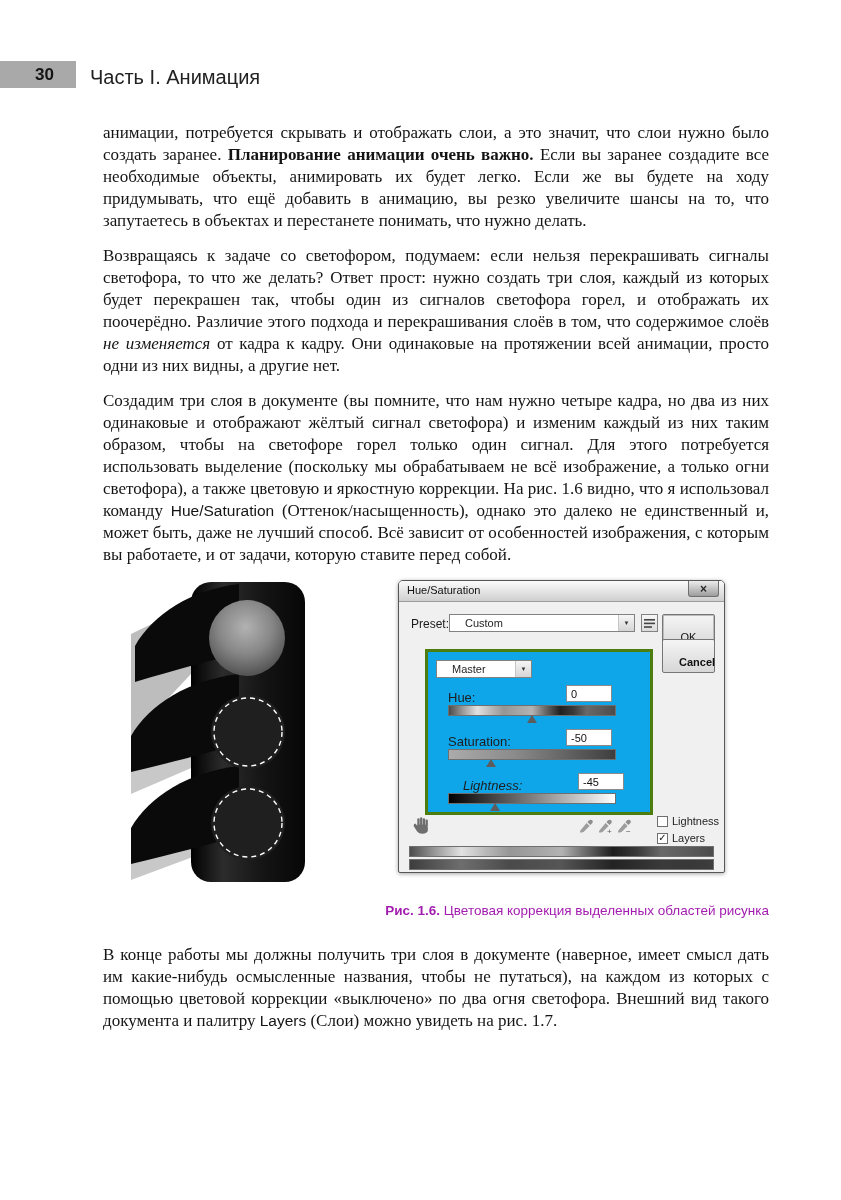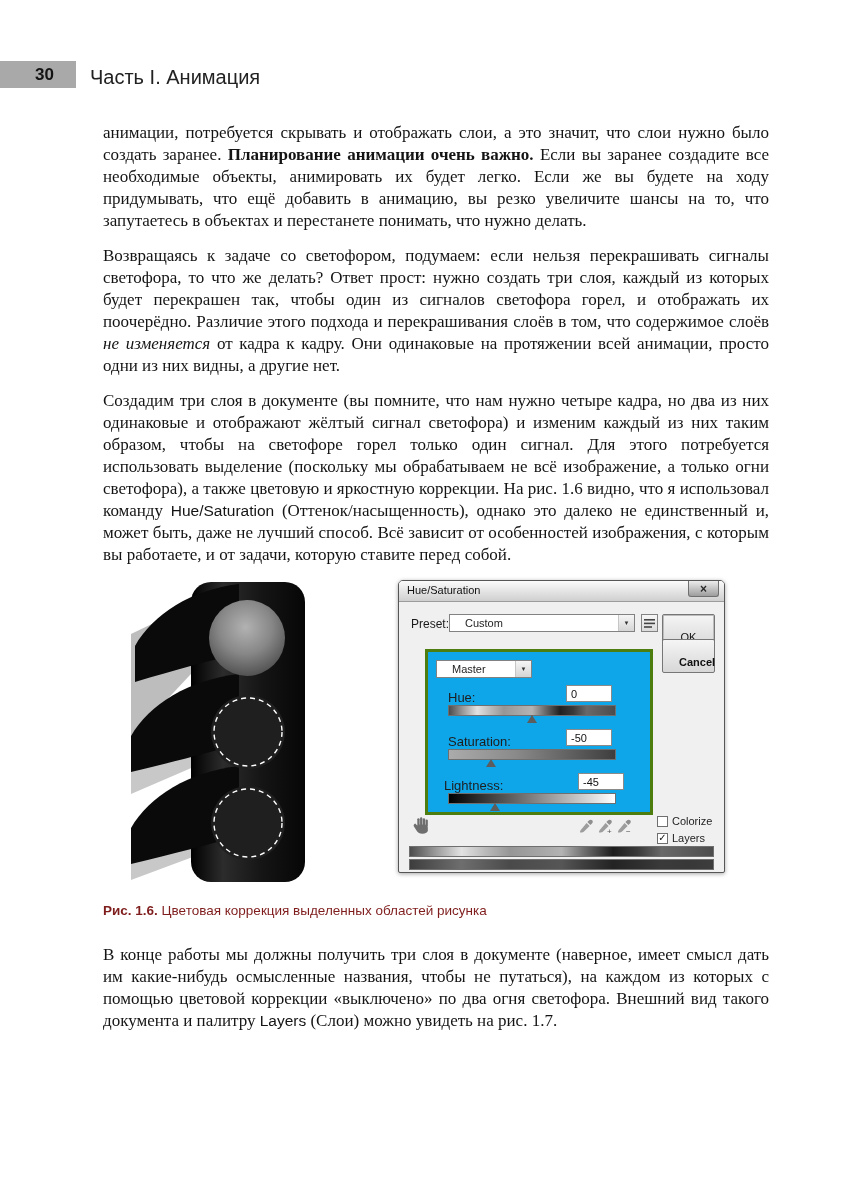--- a/index.html
+++ b/index.html
@@ -22,21 +22,21 @@
   .content { position: absolute; top: 122px; left: 90px; width: 666px; margin-left: 13px; }
   .content p {
     font-size: 17px; line-height: 22px; text-align: justify; color: #141414;
     margin: 0 0 13px 0; hyphens: auto;
   }
   .ui-term { font-family: "Liberation Sans", sans-serif; font-size: 15.5px; }
 
   
   .figure { margin: 14px 0 26px 0; }
   .figure-row { display: flex; gap: 26px; align-items: flex-start; margin-left: 24px; }
-  .caption { display: block; text-align: left; font-family: "Liberation Sans", sans-serif; font-size: 13.5px; color: #7f1d1d; margin-top: 18px; }
+  .caption { display: block; text-align: right; font-family: "Liberation Sans", sans-serif; font-size: 13.5px; color: #a21caf; margin-top: 18px; }
   .cap-label { font-weight: bold; }
 
   .traffic-light { width: 245px; height: 305px; flex-shrink: 0; }
 
   
   .ps-dialog {
     position: relative; width: 327px; height: 293px; flex-shrink: 0;
     border: 1px solid #565656; border-radius: 5px 5px 2px 2px; background: #f0f0f0;
     box-shadow: 0 1px 4px rgba(0,0,0,.35);
     font-family: "Liberation Sans", sans-serif; font-size: 11px; color: #1e1e1e;
@@ -69,21 +69,21 @@
     font-family: "Liberation Sans", sans-serif; font-size: 11px; color: #111; cursor: pointer; padding: 16px; box-sizing: border-box;
   }
   .ok-btn { top: 12px; box-shadow: inset 0 0 0 1px #bcbcbc; }
   .cancel-btn { top: 37px; font-weight: bold; }
 
   .groupbox { position: absolute; left: 26px; top: 47px; width: 228px; height: 166px; border: 3px solid #4d7c0f; background: #0ea5e9; box-sizing: border-box; }
 
   .gb-lbl { position: absolute; font-size: 13px; }
   .hue-lbl { left: 20px; top: 38px; }
   .sat-lbl { left: 20px; top: 82px; }
-  .light-lbl { left: 16px; top: 126px; }
+  .light-lbl { left: 35px; top: 126px; font-style: italic; }
 
   .val-input {
     position: absolute; width: 46px; height: 17px; border: 1px solid #8a8a8a; background: #fff;
     font-family: "Liberation Sans", sans-serif; font-size: 11px; color: #111; padding: 0 4px; box-sizing: border-box;
   }
   .hue-input { left: 138px; top: 33px; }
   .sat-input { left: 138px; top: 77px; }
   .light-input { left: 150px; top: 121px; }
 
   .slider { position: absolute; left: 20px; width: 168px; height: 11px; border: 1px solid #6f6f6f; box-sizing: border-box; cursor: pointer; }
@@ -249,21 +249,21 @@
                 <path fill="#8f8f8f" d="M10.2,1.3 C11,0.5 12.4,0.5 13.2,1.3 C14,2.1 14,3.5 13.2,4.3 L11.4,6.1 L8.4,3.1 Z"></path>
                 <path fill="#9d9d9d" d="M7.6,3.9 L10.6,6.9 L4.8,12.7 C4.3,13.2 3.2,13.5 2.4,13.5 L1.2,13.5 L1,13.3 C1,12.5 1.3,11.4 1.8,10.9 Z"></path>
                 <text x="9" y="14.5" font-size="8" fill="#555" font-family="Liberation Sans, sans-serif">−</text>
               </svg>
             </span>
 
             <label class="chk chk-colorize">
               <span class="chk-box">
                   <span></span>
                 </span>
-              <span class="chk-lbl">Colorize</span>
+              <span class="chk-lbl">Lightness</span>
             </label>
             <label class="chk chk-preview">
               <span class="chk-box">
                   <span>✓</span>
                 </span>
               <span class="chk-lbl">Layers</span>
             </label>
 
             <div class="spectrum spectrum-top"></div>
             <div class="spectrum spectrum-bottom"></div>

